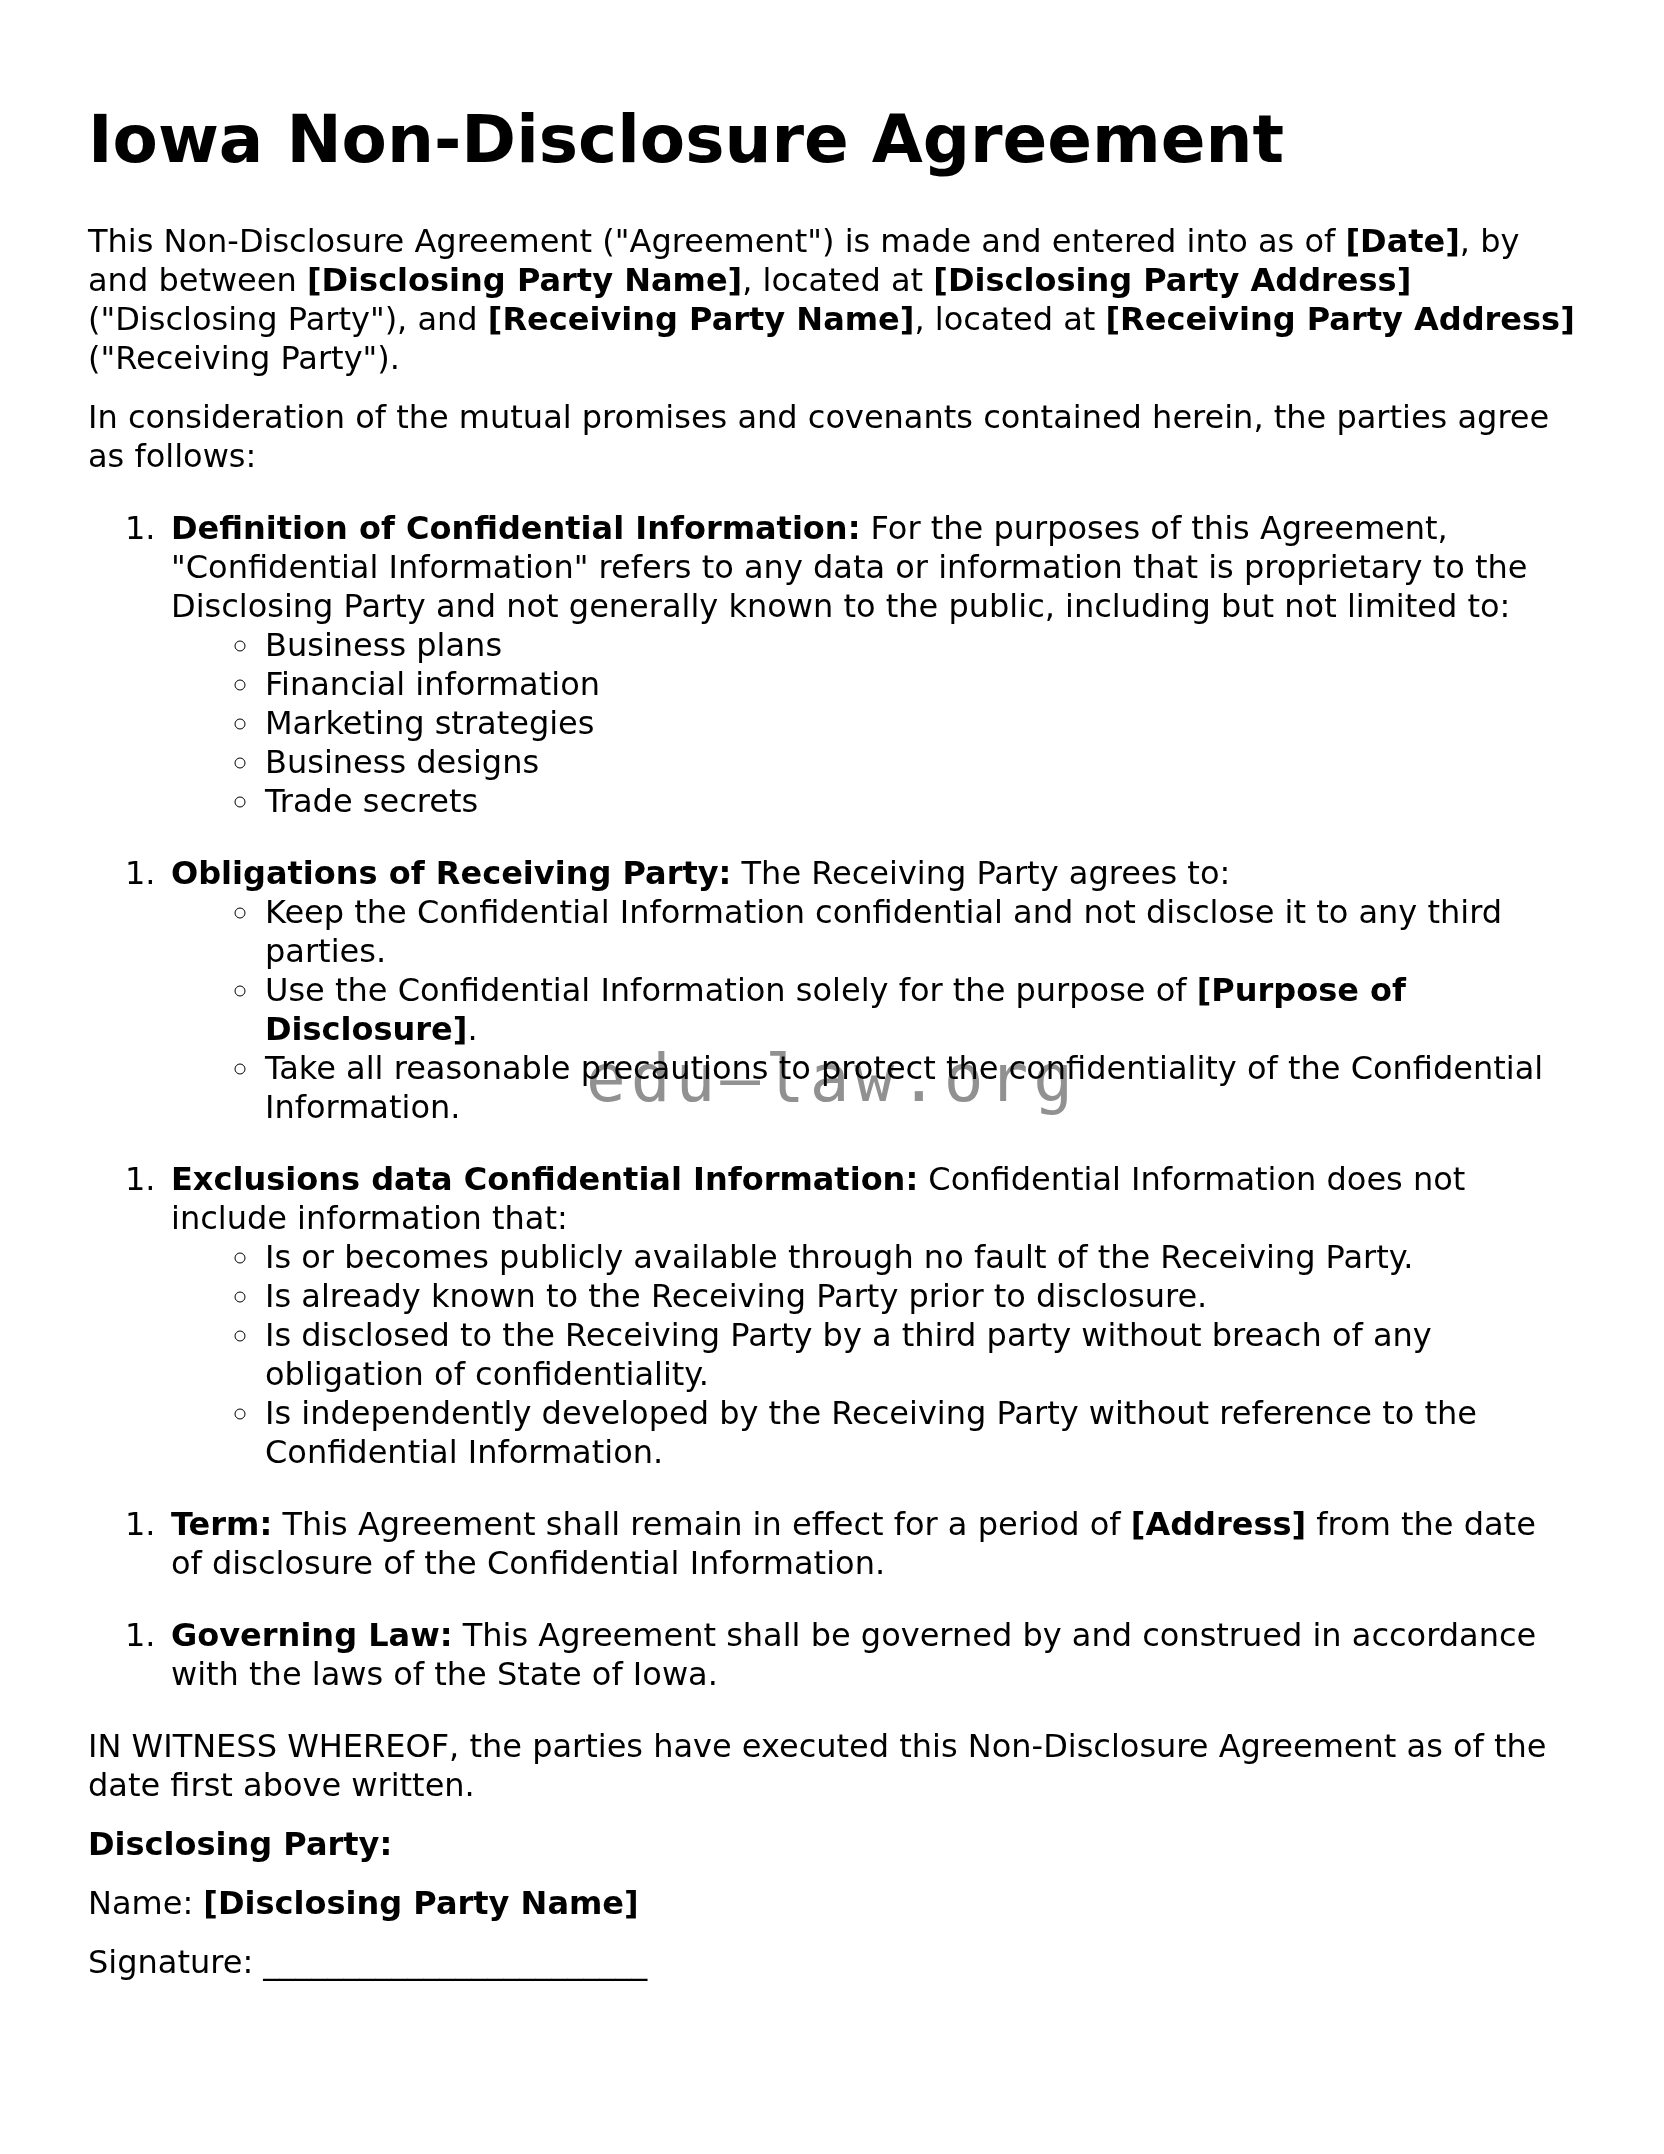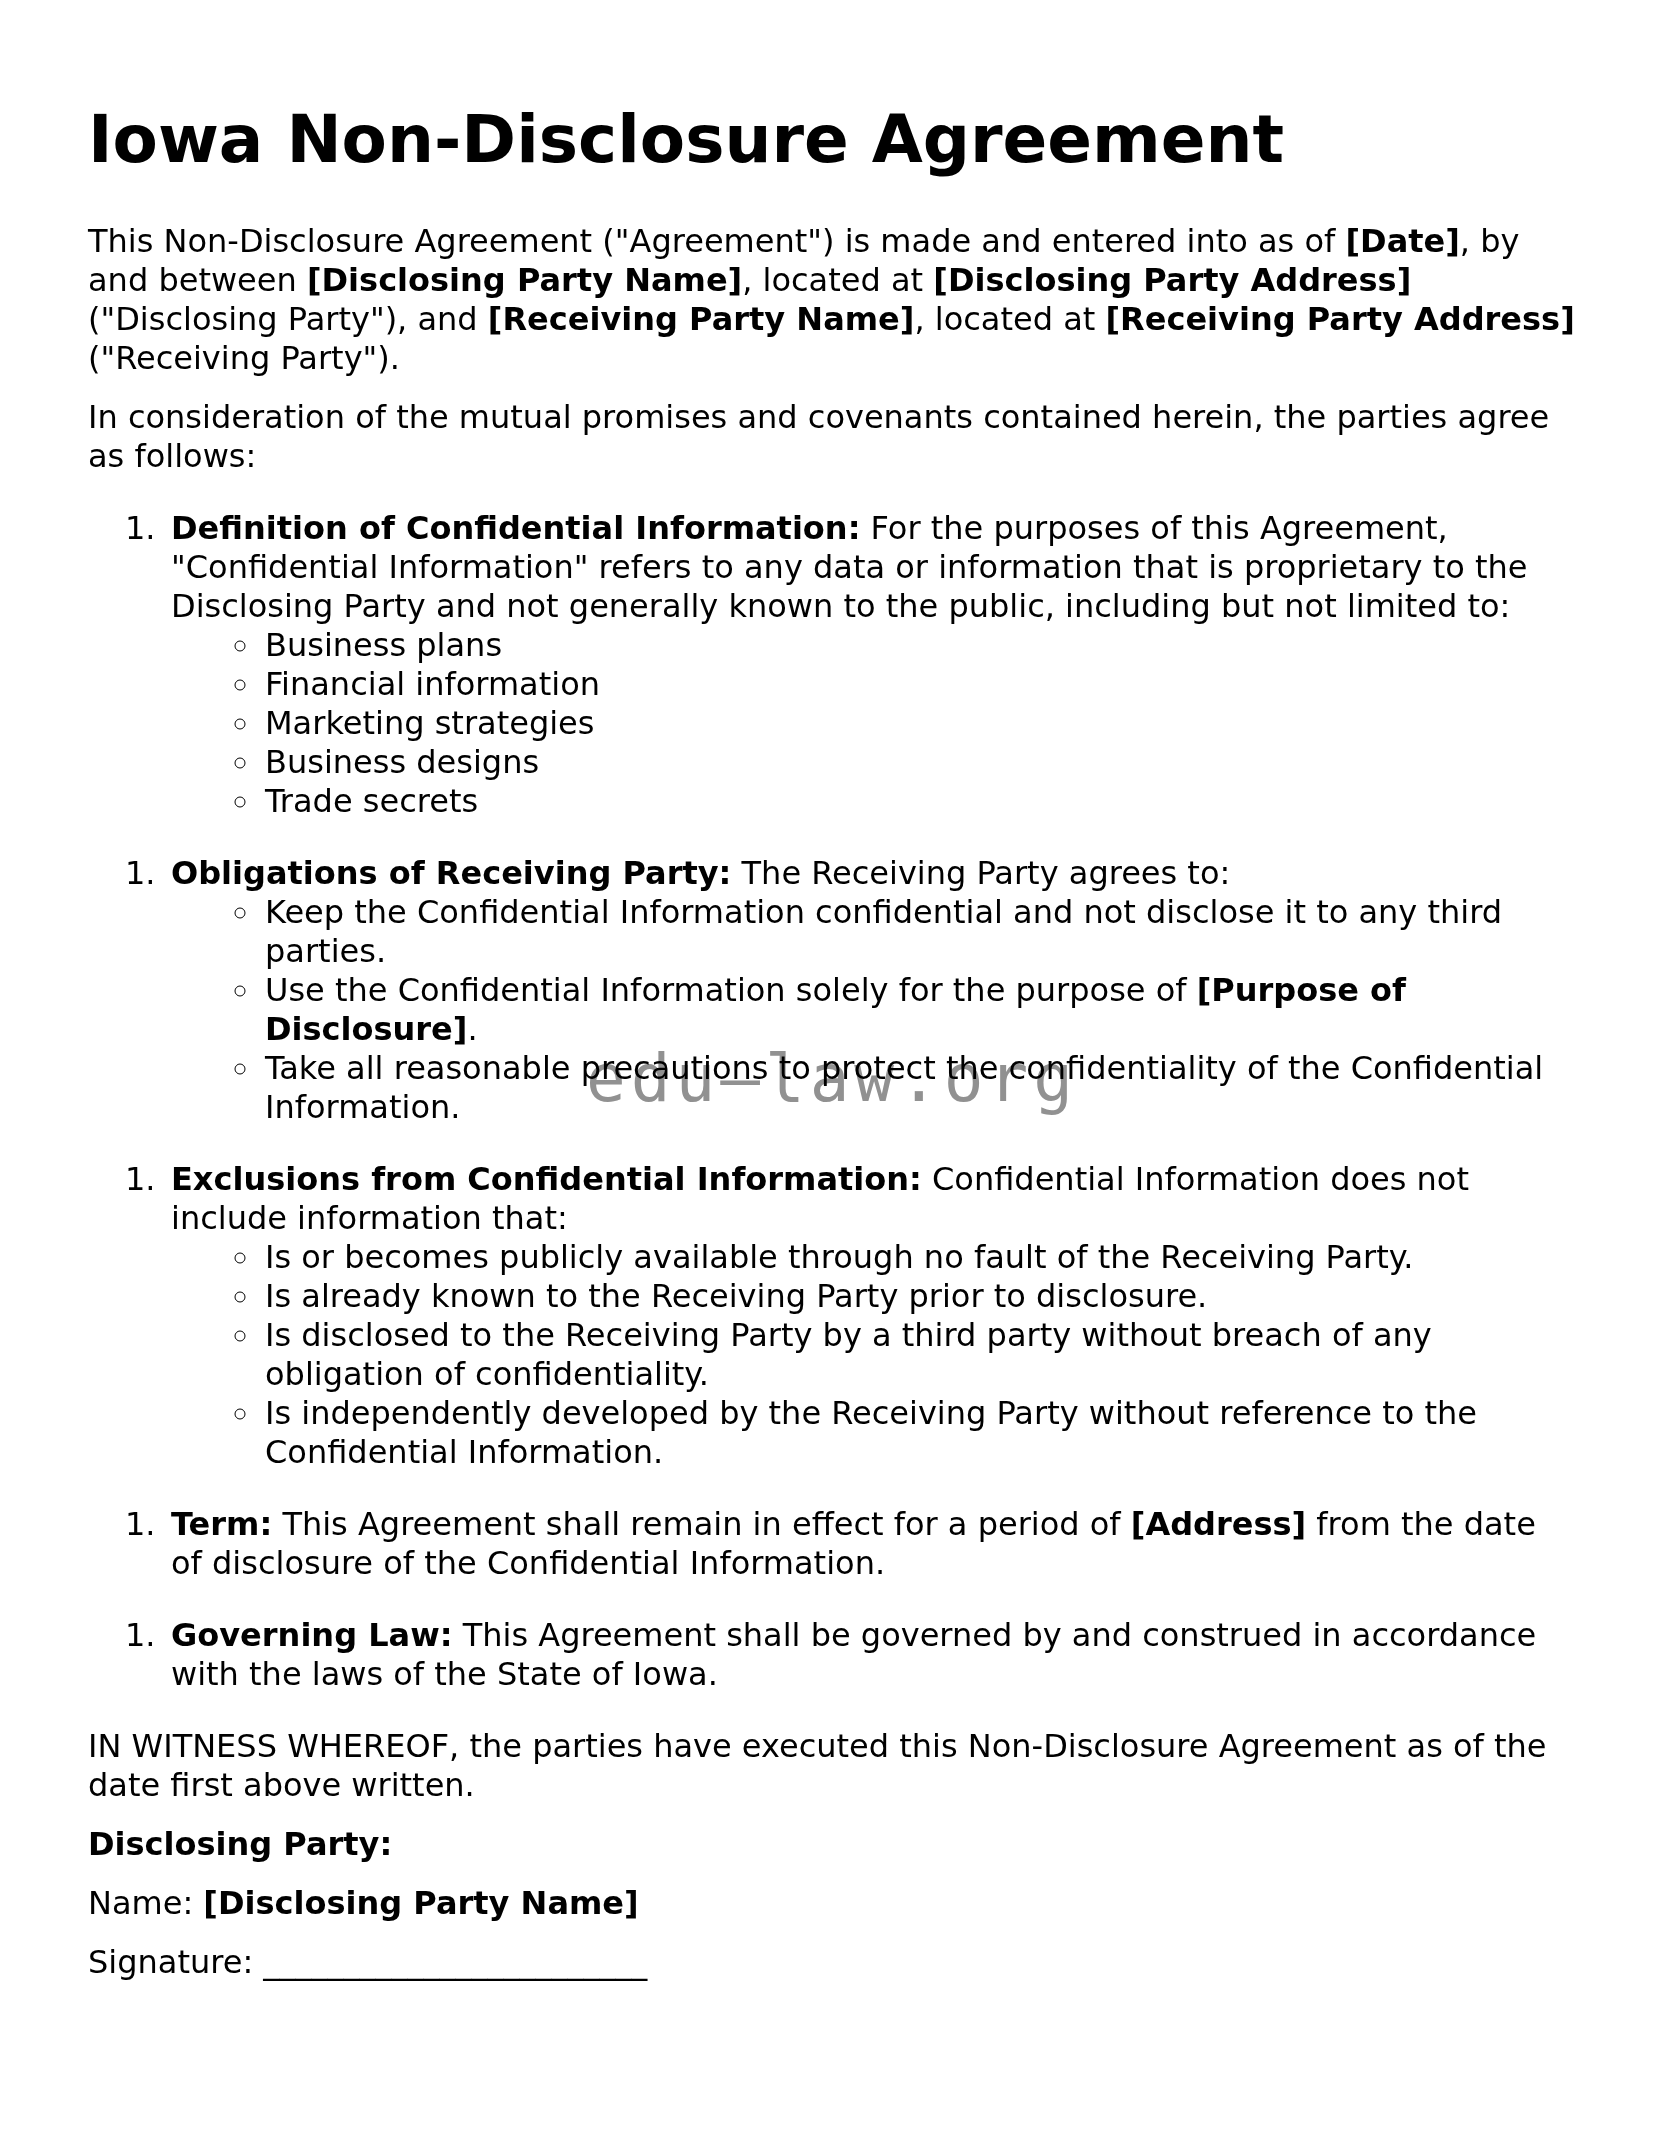--- a/index.html
+++ b/index.html
@@ -86,21 +86,21 @@
       <ul class="sub">
         <li><span>Keep the Confidential Information confidential and not disclose it to any third parties.</span></li>
         <li><span>Use the Confidential Information solely for the purpose of </span><span class="b">[Purpose of Disclosure]</span><span>.</span></li>
         <li><span>Take all reasonable precautions to protect the confidentiality of the Confidential Information.</span></li>
       </ul>
     </li>
   </ol>
 
   <ol class="sec">
     <li>
-      <span class="num">1.</span><span class="b">Exclusions from Confidential Information:</span><span> Confidential Information does not include information that:</span>
+      <span class="num">1.</span><span class="b">Exclusions data Confidential Information:</span><span> Confidential Information does not include information that:</span>
       <ul class="sub">
         <li><span>Is or becomes publicly available through no fault of the Receiving Party.</span></li>
         <li><span>Is already known to the Receiving Party prior to disclosure.</span></li>
         <li><span>Is disclosed to the Receiving Party by a third party without breach of any obligation of confidentiality.</span></li>
         <li><span>Is independently developed by the Receiving Party without reference to the Confidential Information.</span></li>
       </ul>
     </li>
   </ol>
 
   <ol class="sec">

